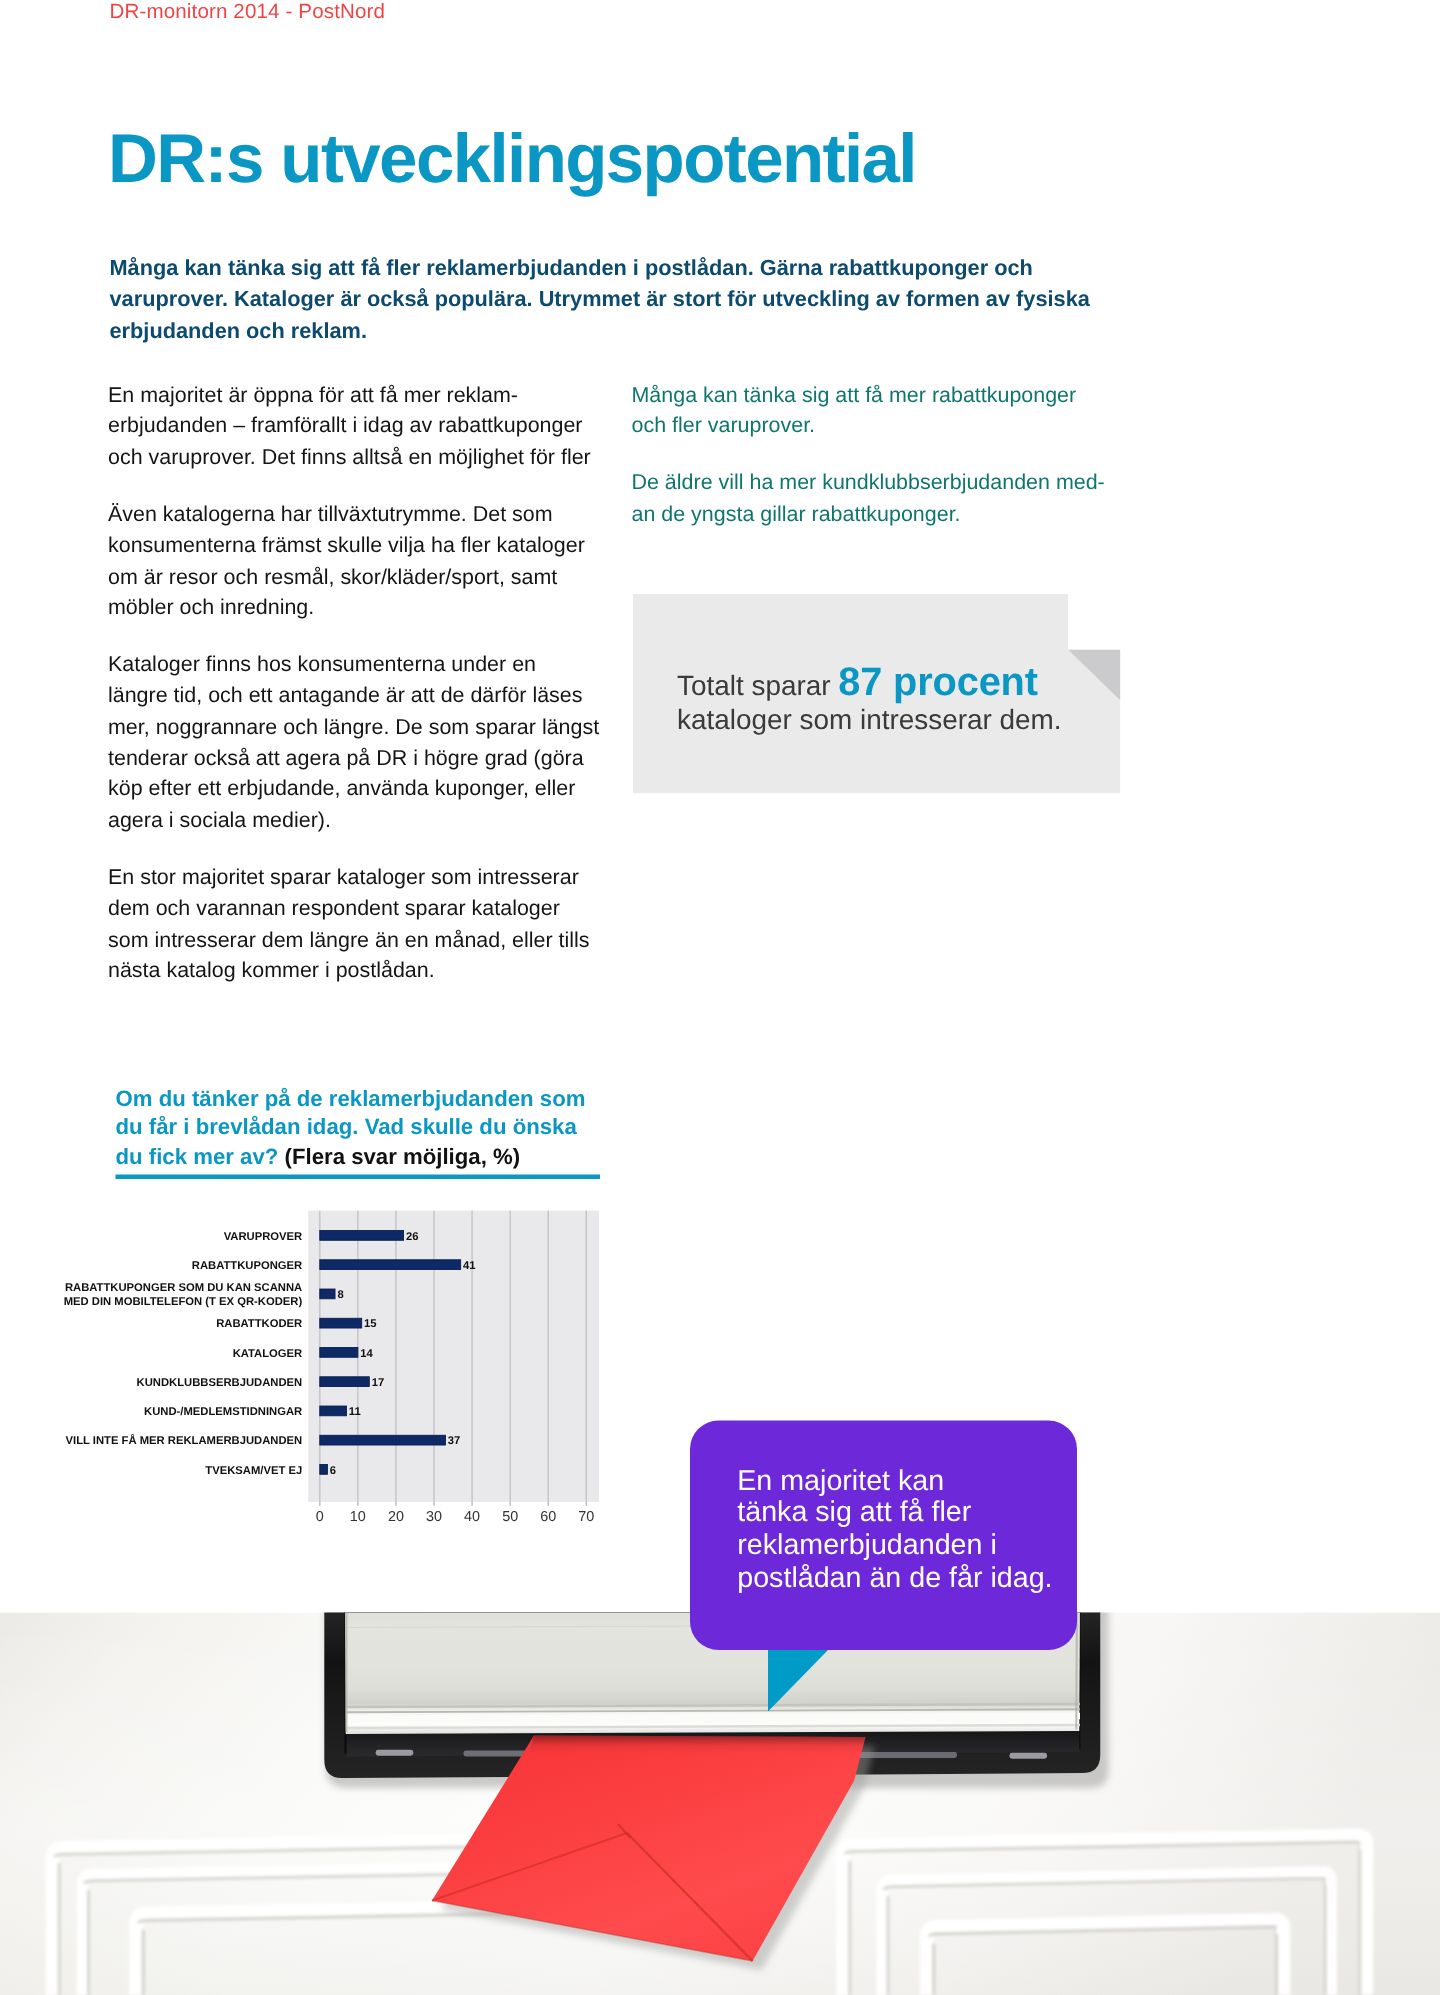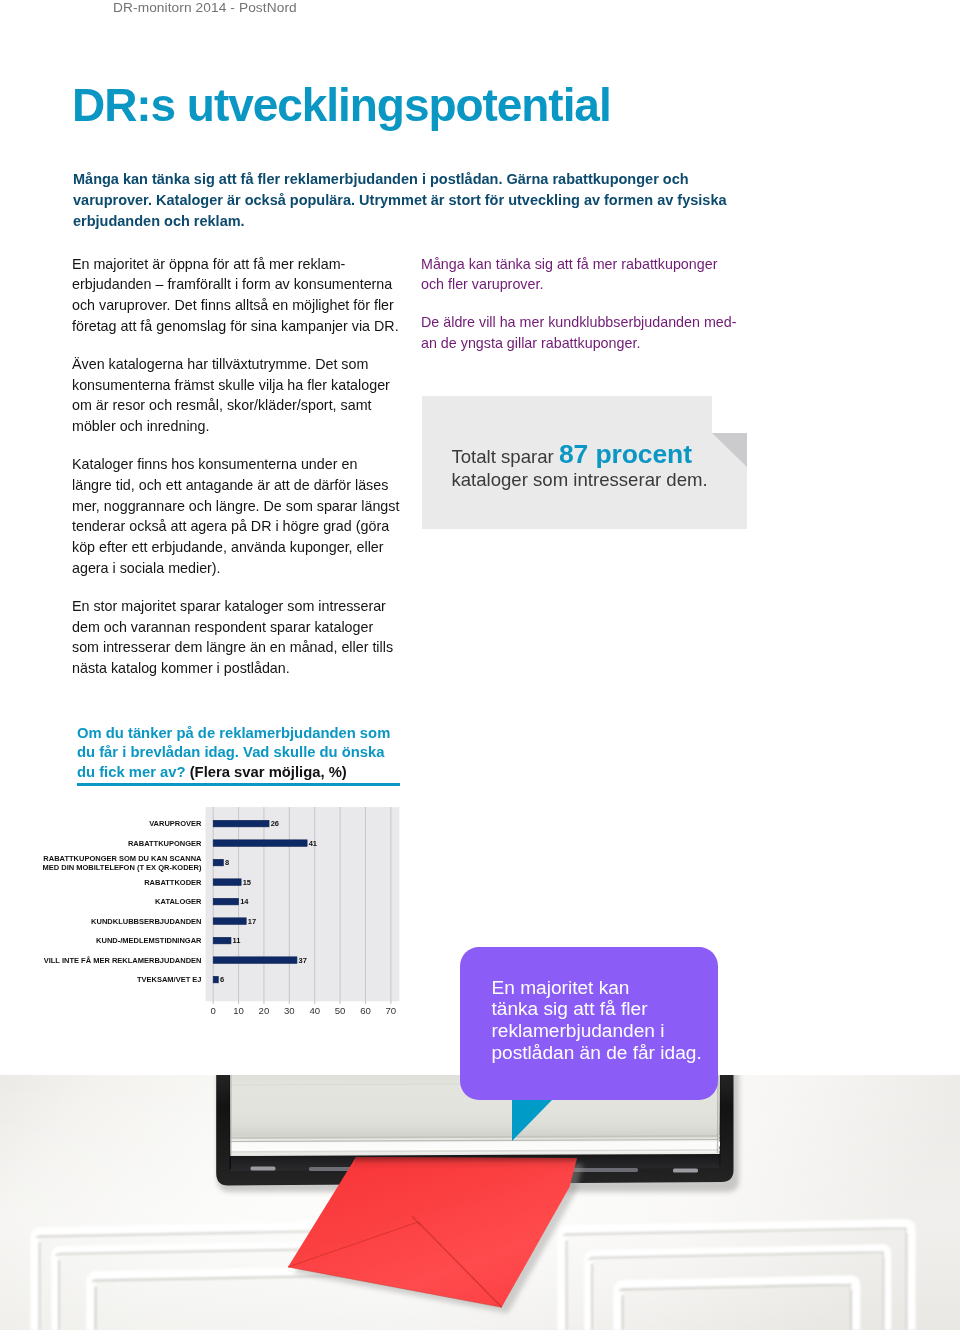--- a/index.html
+++ b/index.html
@@ -1,50 +1,50 @@
 <!DOCTYPE html>
 <html><head>
 <meta charset="utf-8">
 <title>DR:s utvecklingspotential</title>
 <style>
   html,body{margin:0;padding:0;}
   body{width:960px;height:1330px;background:#fff;overflow:hidden;
        font-family:"Liberation Sans",sans-serif;-webkit-font-smoothing:antialiased;}
   .page{position:relative;width:960px;height:1330px;background:#fff;overflow:hidden;}
 
-  .running-head{position:absolute;left:73px;top:0.3px;font-size:13.7px;color:#737373;letter-spacing:.1px;margin-left:40px;}
+  .running-head{position:absolute;left:73px;top:0.3px;font-size:13.7px;color:#ef4444;letter-spacing:.1px;}
 
   .main-title{position:absolute;left:72px;top:82px;font-size:46px;font-weight:bold;color:#0b97c4;
               letter-spacing:-1.05px;line-height:1;margin:0;white-space:nowrap;}
 
   .lead{position:absolute;left:73px;top:169px;width:662px;font-size:14.5px;font-weight:bold;
         line-height:20.8px;color:#0c4a6e;}
 
   .col-left{position:absolute;left:72px;top:253.5px;width:345px;font-size:14.3px;line-height:20.75px;color:#151515;}
-  .col-right{position:absolute;left:421px;top:253.5px;width:345px;font-size:14.3px;line-height:20.75px;color:#701a75;}
+  .col-right{position:absolute;left:421px;top:253.5px;width:345px;font-size:14.3px;line-height:20.75px;color:#0f766e;}
   .col-left p, .col-right p{margin:0 0 17.3px 0;white-space:nowrap;}
 
   
   .factbox{position:absolute;left:422px;top:396px;width:325px;height:169px;}
   .factbox .bg{position:absolute;inset:0;background:#eaeaea;
      clip-path:polygon(0 0,290px 0,290px 37px,325px 37px,325px 133px,0 133px);}
   .factbox .fold{position:absolute;left:290px;top:37px;width:35px;height:34px;background:#cbcbce;
      clip-path:polygon(0 0,100% 0,100% 100%);}
   .factbox .txt{position:absolute;left:29.4px;top:47px;width:300px;font-size:18.6px;line-height:23px;color:#3a3a3a;white-space:nowrap;}
   .factbox .hl{color:#0b97c4;font-weight:bold;font-size:26.5px;letter-spacing:-0.1px;}
 
   
   .bubble-navy{position:absolute;z-index:5;left:455px;top:660px;width:257px;height:166px;background:#042561;border-radius:19px;}
   .bubble-navy .tail{position:absolute;left:168px;top:166px;width:38px;height:38px;background:#042561;
      clip-path:polygon(0 0,100% 0,100% 100%);}
   .bubble-navy .txt{position:absolute;left:31px;top:23px;width:230px;color:#fff;font-size:19.4px;line-height:23px;white-space:nowrap;}
   .bubble-navy b{font-weight:bold;font-size:26.7px;letter-spacing:-0.3px;}
 
   
-  .bubble-teal{position:absolute;z-index:5;left:460px;top:947px;width:258px;height:153px;background:#8b5cf6;border-radius:19px;}
+  .bubble-teal{position:absolute;z-index:5;left:460px;top:947px;width:258px;height:153px;background:#6d28d9;border-radius:19px;}
   .bubble-teal .tail{position:absolute;left:52px;top:153px;width:40px;height:41px;background:#009cc7;
      clip-path:polygon(0 0,100% 0,0 100%);}
   .bubble-teal .txt{position:absolute;left:31.5px;top:29.5px;width:230px;color:#fff;font-size:19.1px;line-height:21.9px;white-space:nowrap;}
 
   
   .chart-title{position:absolute;left:77px;top:724px;width:340px;font-size:14.8px;font-weight:bold;
                line-height:19.25px;color:#0b97c4;white-space:nowrap;}
   .chart-title .black{color:#111;}
   .chart-rule{position:absolute;left:77px;top:783px;width:323px;height:3.2px;background:#0b97c4;}
   .chart{position:absolute;left:30px;top:795px;width:380px;height:225px;}
@@ -54,21 +54,21 @@
 
 <div class="page">
 
   <div class="running-head">DR-monitorn 2014 - PostNord</div>
 
   <h1 class="main-title">DR:s utvecklingspotential</h1>
 
   <div class="lead"><span>Många kan tänka sig att få fler reklamerbjudanden i postlådan. Gärna rabattkuponger och</span> <span>varuprover. Kataloger är också populära. Utrymmet är stort för utveckling av formen av fysiska</span> <span>erbjudanden och reklam.</span></div>
 
   <div class="col-left">
-      <p><span>En majoritet är öppna för att få mer reklam-</span><br><span>erbjudanden – framförallt i form av konsumenterna</span><br><span>och varuprover. Det finns alltså en möjlighet för fler</span><br><span>företag att få genomslag för sina kampanjer via DR.</span></p>
+      <p><span>En majoritet är öppna för att få mer reklam-</span><br><span>erbjudanden – framförallt i idag av rabattkuponger</span><br><span>och varuprover. Det finns alltså en möjlighet för fler</span><br></p>
       <p><span>Även katalogerna har tillväxtutrymme. Det som</span><br><span>konsumenterna främst skulle vilja ha fler kataloger</span><br><span>om är resor och resmål, skor/kläder/sport, samt</span><br><span>möbler och inredning.</span></p>
       <p><span>Kataloger finns hos konsumenterna under en</span><br><span>längre tid, och ett antagande är att de därför läses</span><br><span>mer, noggrannare och längre. De som sparar längst</span><br><span>tenderar också att agera på DR i högre grad (göra</span><br><span>köp efter ett erbjudande, använda kuponger, eller</span><br><span>agera i sociala medier).</span></p>
       <p><span>En stor majoritet sparar kataloger som intresserar</span><br><span>dem och varannan respondent sparar kataloger</span><br><span>som intresserar dem längre än en månad, eller tills</span><br><span>nästa katalog kommer i postlådan.</span></p>
     </div>
 
   <div class="col-right">
       <p><span>Många kan tänka sig att få mer rabattkuponger</span><br><span>och fler varuprover.</span></p>
       <p><span>De äldre vill ha mer kundklubbserbjudanden med-</span><br><span>an de yngsta gillar rabattkuponger.</span></p>
     </div>
 

